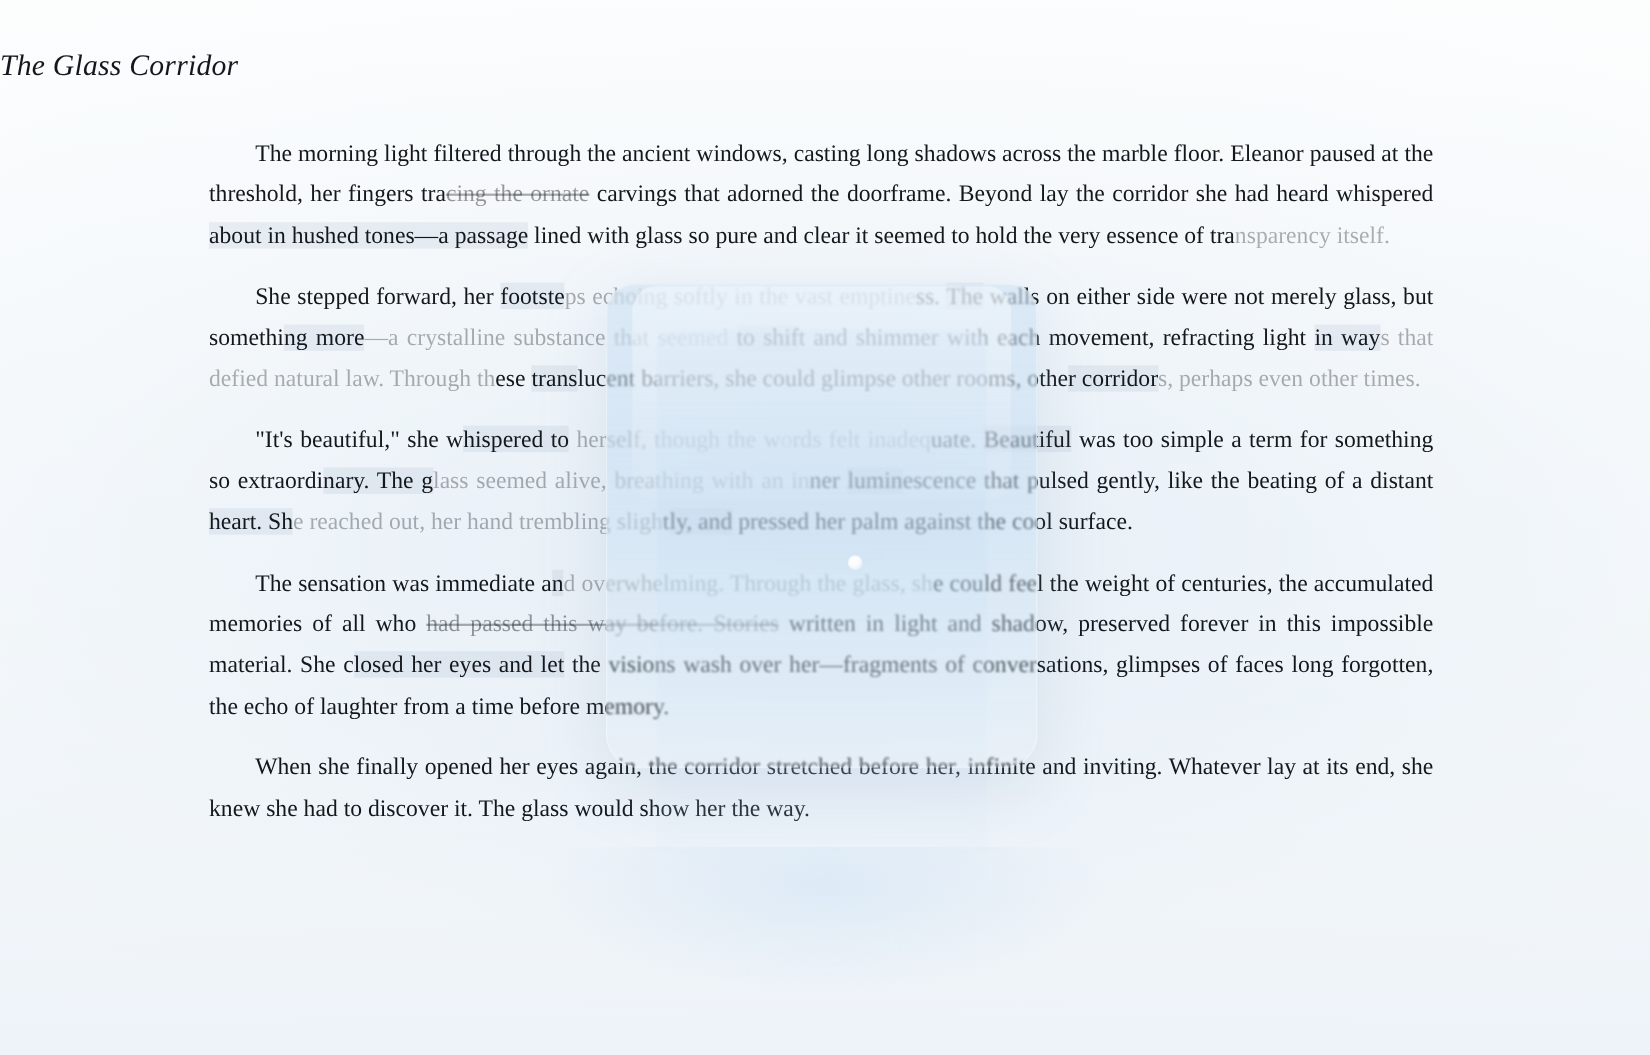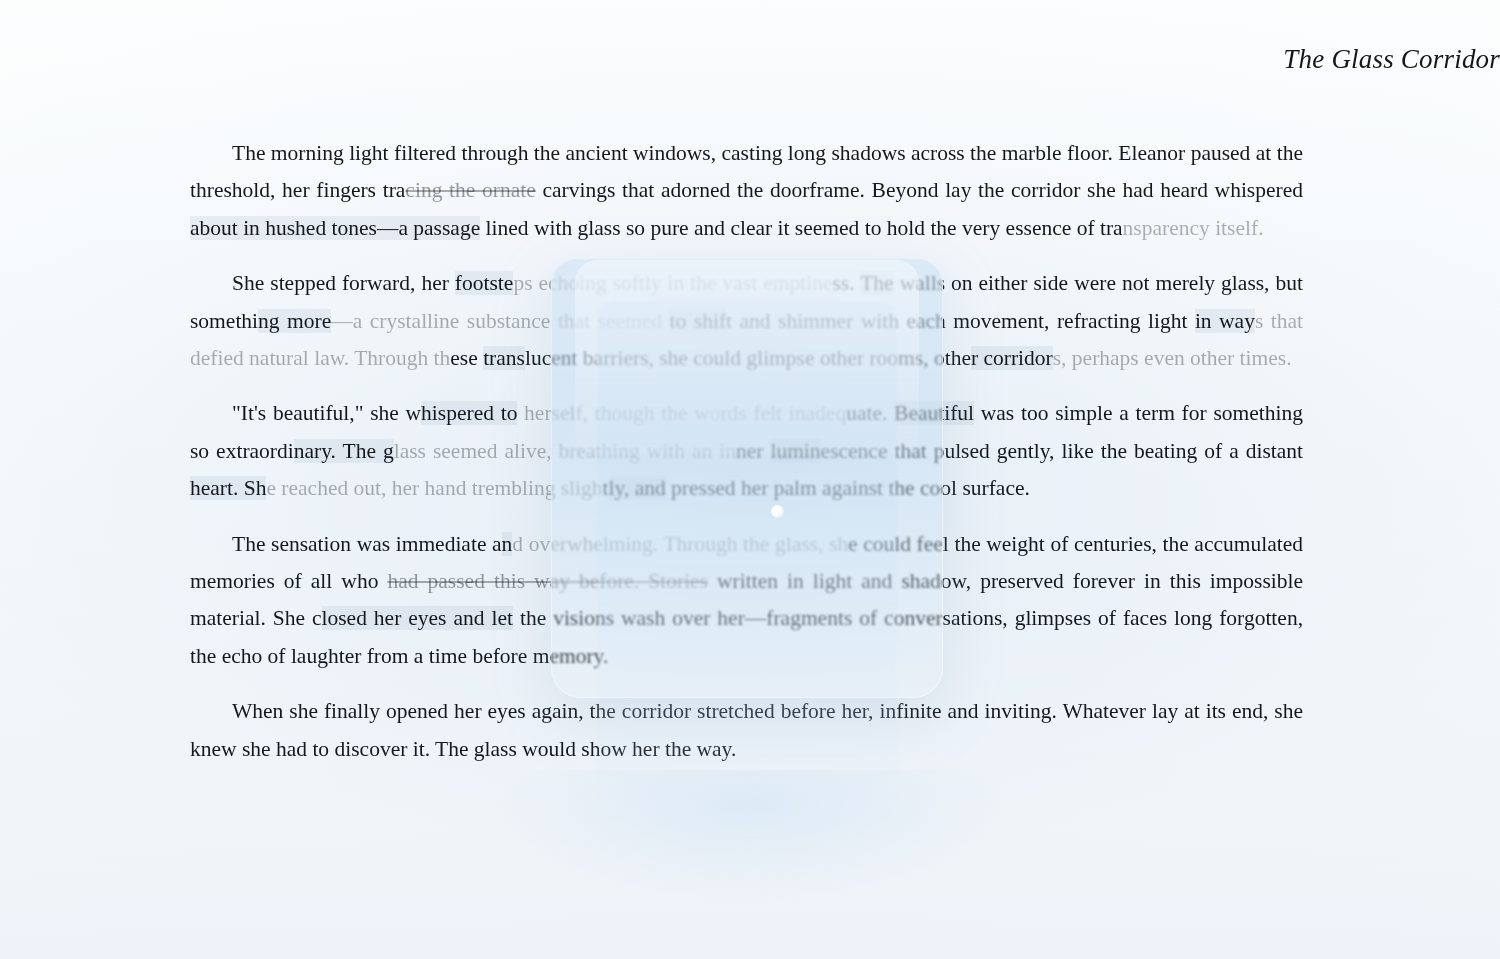--- a/index.html
+++ b/index.html
@@ -31,30 +31,30 @@
     width: 1500px;
     height: 959px;
     box-sizing: border-box;
   }
 
   .doc-title {
     position: absolute;
     top: 44px;
     left: 0;
     width: 100%;
-    text-align: right;
+    text-align: left;
     font-style: italic;
     font-size: 27px;
     letter-spacing: 0.2px;
     color: #14181d;
   }
 
   .text-column {
     position: absolute;
-    top: 135px;
+    top: 121px;
     left: 190px;
     width: 1113px;
     font-size: 21.5px;
     line-height: 37.4px;
     text-align: justify;
     text-justify: inter-word;
     hyphens: none;
   }
 
   .para {

